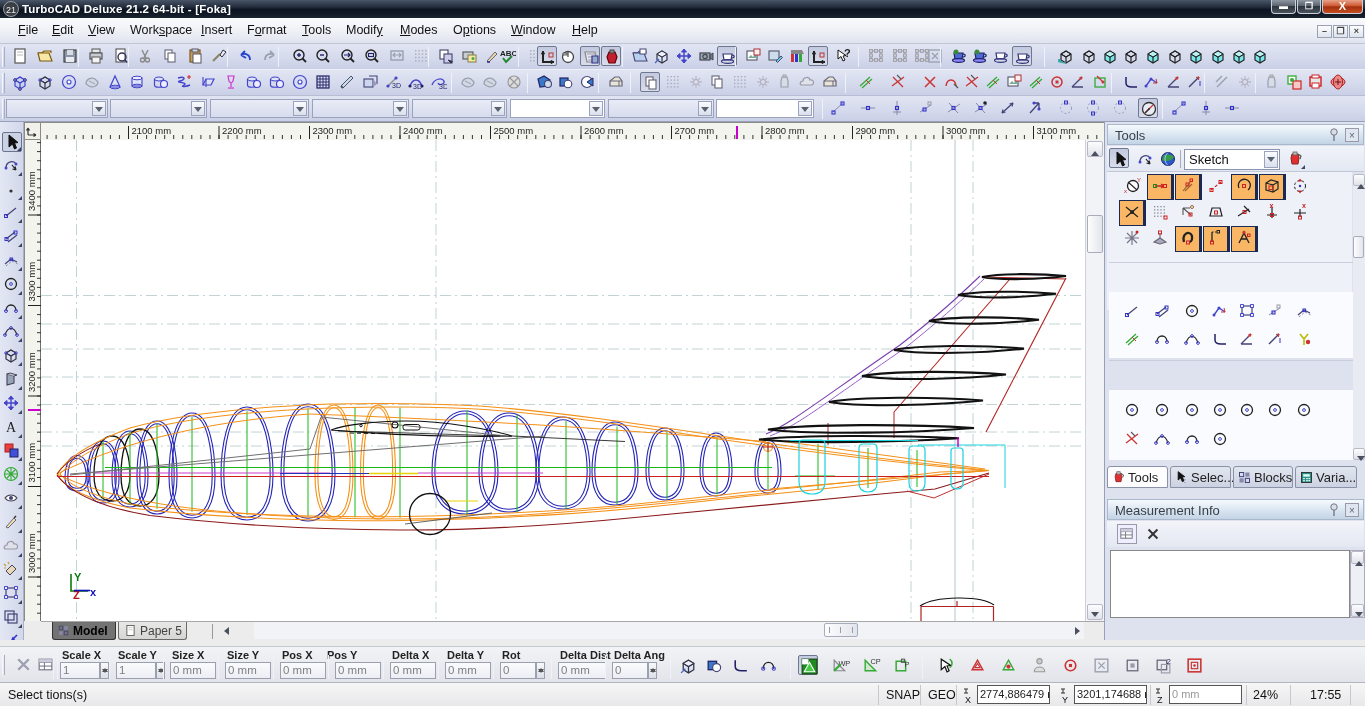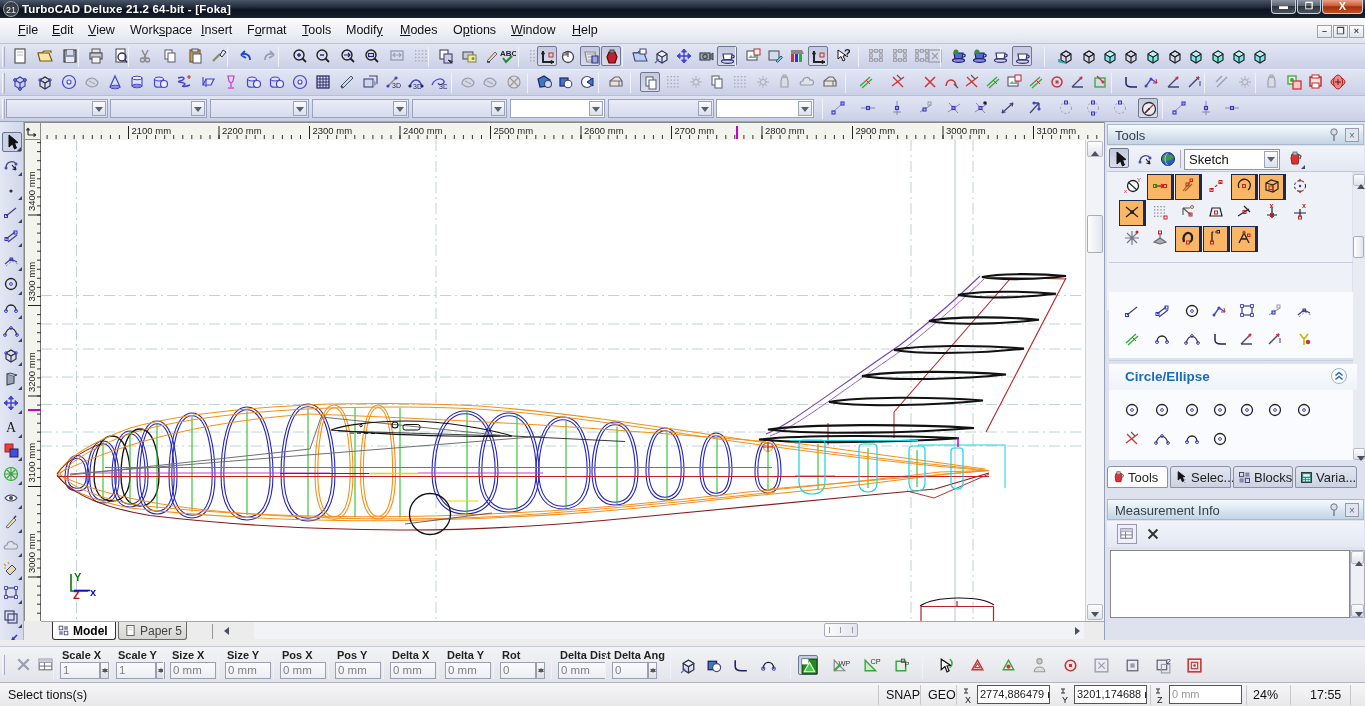--- a/index.html
+++ b/index.html
@@ -35,21 +35,21 @@
 #canvas{position:absolute;left:41px;top:140px;width:1044px;height:481px;background:#fff;}
 #vscroll{position:absolute;left:1085px;top:140px;width:19px;height:481px;background:#f2f3f7;border-left:1px solid #d0d2da;}
 .sbtn{position:absolute;left:1px;width:16px;height:16px;background:linear-gradient(180deg,#fdfdfe,#dfe2ea);border:1px solid #b7bac6;border-radius:2px;}
 .arrow-up:after{content:"";position:absolute;left:3px;top:5px;border:4px solid transparent;border-bottom:5px solid #4a505e;}
 .arrow-dn:after{content:"";position:absolute;left:3px;top:7px;border:4px solid transparent;border-top:5px solid #4a505e;}
 .arrow-lf:after{content:"";position:absolute;left:3px;top:4px;border:4px solid transparent;border-right:5px solid #4a505e;}
 .arrow-rt:after{content:"";position:absolute;left:6px;top:4px;border:4px solid transparent;border-left:5px solid #4a505e;}
 .thumb{position:absolute;background:linear-gradient(90deg,#fdfdfe,#e2e5ec);border:1px solid #a8acba;border-radius:2px;}
 #tabstrip{position:absolute;left:41px;top:621px;width:1063px;height:19px;background:#ececec;border-top:1px solid #a8a8a8;}
 .mtab{position:absolute;top:0px;height:18px;border:1px solid #6a6a6a;border-top:none;font-size:12px;background:linear-gradient(180deg,#e8e8e6,#d6d6d4);color:#444;border-radius:0 0 3px 3px;}
-.mtab.active{background:#ffffff;color:#000;font-weight:bold;border-color:#333;}
+.mtab.active{background:#737373;color:#000;font-weight:bold;border-color:#333;}
 #rpanel{position:absolute;left:1104px;top:122px;width:261px;height:524px;background:#dde2ee;border-left:1px solid #98a0b8;}
 .phead{position:absolute;left:2px;width:257px;height:21px;background:linear-gradient(180deg,#f6fafd 0%,#dbe7f2 50%,#c3d4e6 100%);border:1px solid #aab8cc;color:#3a4048;font-size:13px;}
 .phead span{position:absolute;left:7px;top:3px;}
 .pbtn{position:absolute;top:3px;width:14px;height:14px;color:#667;font-size:10px;text-align:center;line-height:13px;}
 .secthead{position:absolute;left:4px;width:248px;height:26px;background:linear-gradient(180deg,#fbfcfe,#eef2fa);}
 .secthead span{position:absolute;left:16px;top:5px;font-size:13.5px;font-weight:bold;color:#1a6abd;}
 .chev{position:absolute;right:10px;top:4px;width:16px;height:16px;border:1px solid #9ab2d8;border-radius:8px;background:#fff;color:#2a6ec0;font-size:8px;text-align:center;line-height:13px;font-weight:bold;letter-spacing:-1px;}
 .ptab{position:absolute;top:0;height:22px;background:linear-gradient(180deg,#e2e6ef,#ccd2e2);border:1px solid #8a92a8;border-radius:3px 3px 0 0;font-size:13px;color:#222;}
 .ptab.active{background:#fdfdff;}
 #insbar{position:absolute;left:0;top:646px;width:1365px;height:36px;background:linear-gradient(180deg,#f2f3f6,#e2e4ea);border-top:1px solid #c8cad2;}
@@ -1497,26 +1497,20 @@
 <div style="position:absolute;left:161px;top:208px;width:18px;height:18px;"><svg width="18" height="18" viewBox="0 0 18 18">
           <path d="M3 14 L13 4" stroke="#447" stroke-width="1.5" fill="none"></path>
           <path d="M13 4 l-3 0.5 M13 4 l-0.5 3" stroke="#c33" stroke-width="1" fill="none"></path>
           <line x1="14" y1="8" x2="14" y2="13" stroke="#44c" stroke-width="1.1"></line>
         </svg></div>
 <div style="position:absolute;left:190px;top:208px;width:18px;height:18px;"><svg width="18" height="18" viewBox="0 0 18 18">
           <path d="M5 4 L9 9 L13 4 M9 9 L9 15" stroke="#bb0" stroke-width="1.6" fill="none"></path>
           <circle cx="13" cy="12" r="2.2" fill="#c33" stroke="none" stroke-width="1.3"></circle>
         </svg></div>
 <div style="position:absolute;left:4px;top:238px;width:244px;height:1px;background:#c8cede;"></div>
-<div class="secthead" style="top:242px;">
-        <span>Circle/Ellipse</span>
-        <div class="chev"><svg width="12" height="12" viewBox="0 0 12 12" style="margin-top:1px">
-            <path d="M2.5 5.5 L6 2.5 L9.5 5.5 M2.5 9.5 L6 6.5 L9.5 9.5" stroke="#2a6ec0" stroke-width="1.6" fill="none"></path>
-          </svg></div>
-      </div>
 <div style="position:absolute;left:4px;top:268px;width:244px;height:70px;background:#fafbfe;"></div>
 <div style="position:absolute;left:18px;top:279px;width:18px;height:18px;"><svg width="18" height="18" viewBox="0 0 18 18">
           <circle cx="9" cy="9" r="5.5" fill="none" stroke="#222" stroke-width="1.3"></circle>
           <circle cx="9" cy="9" r="1.4" fill="none" stroke="#44c" stroke-width="1"></circle>
         </svg></div>
 <div style="position:absolute;left:48px;top:279px;width:18px;height:18px;"><svg width="18" height="18" viewBox="0 0 18 18">
           <circle cx="9" cy="9" r="5.5" fill="none" stroke="#222" stroke-width="1.3"></circle>
           <circle cx="9" cy="9" r="1.4" fill="none" stroke="#44c" stroke-width="1"></circle>
         </svg></div>
 <div style="position:absolute;left:78px;top:279px;width:18px;height:18px;"><svg width="18" height="18" viewBox="0 0 18 18">
@@ -1645,21 +1639,21 @@
 <div class="sep" style="left:109px;top:8px;height:24px;"></div>
 <div class="flabel" style="left:172px;">Size X</div>
 <div class="ffield" style="left:170px;width:46px;">0 mm</div>
 <div class="sep" style="left:163px;top:8px;height:24px;"></div>
 <div class="flabel" style="left:227px;">Size Y</div>
 <div class="ffield" style="left:225px;width:46px;">0 mm</div>
 <div class="sep" style="left:218px;top:8px;height:24px;"></div>
 <div class="flabel" style="left:282px;">Pos X</div>
 <div class="ffield" style="left:280px;width:46px;">0 mm</div>
 <div class="sep" style="left:273px;top:8px;height:24px;"></div>
-<div class="flabel" style="left:337px;">Pos Y</div>
+<div class="flabel" style="left:327px;">Pos Y</div>
 <div class="ffield" style="left:335px;width:46px;">0 mm</div>
 <div class="sep" style="left:328px;top:8px;height:24px;"></div>
 <div class="flabel" style="left:392px;">Delta X</div>
 <div class="ffield" style="left:390px;width:46px;">0 mm</div>
 <div class="sep" style="left:383px;top:8px;height:24px;"></div>
 <div class="flabel" style="left:447px;">Delta Y</div>
 <div class="ffield" style="left:445px;width:46px;">0 mm</div>
 <div class="sep" style="left:438px;top:8px;height:24px;"></div>
 <div class="flabel" style="left:502px;">Rot</div>
 <div class="ffield" style="left:500px;width:36px;">0</div>

